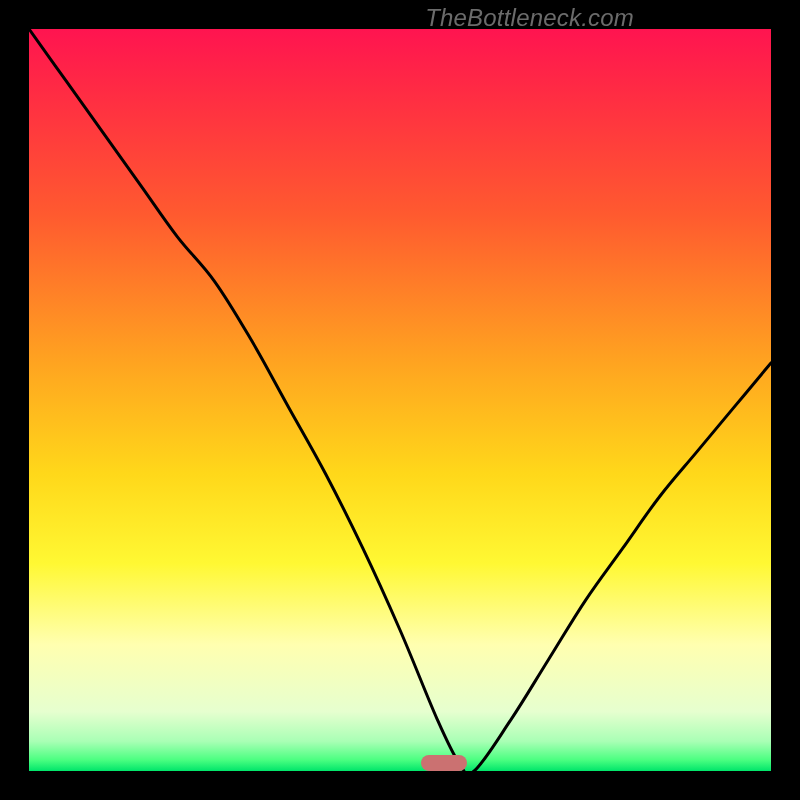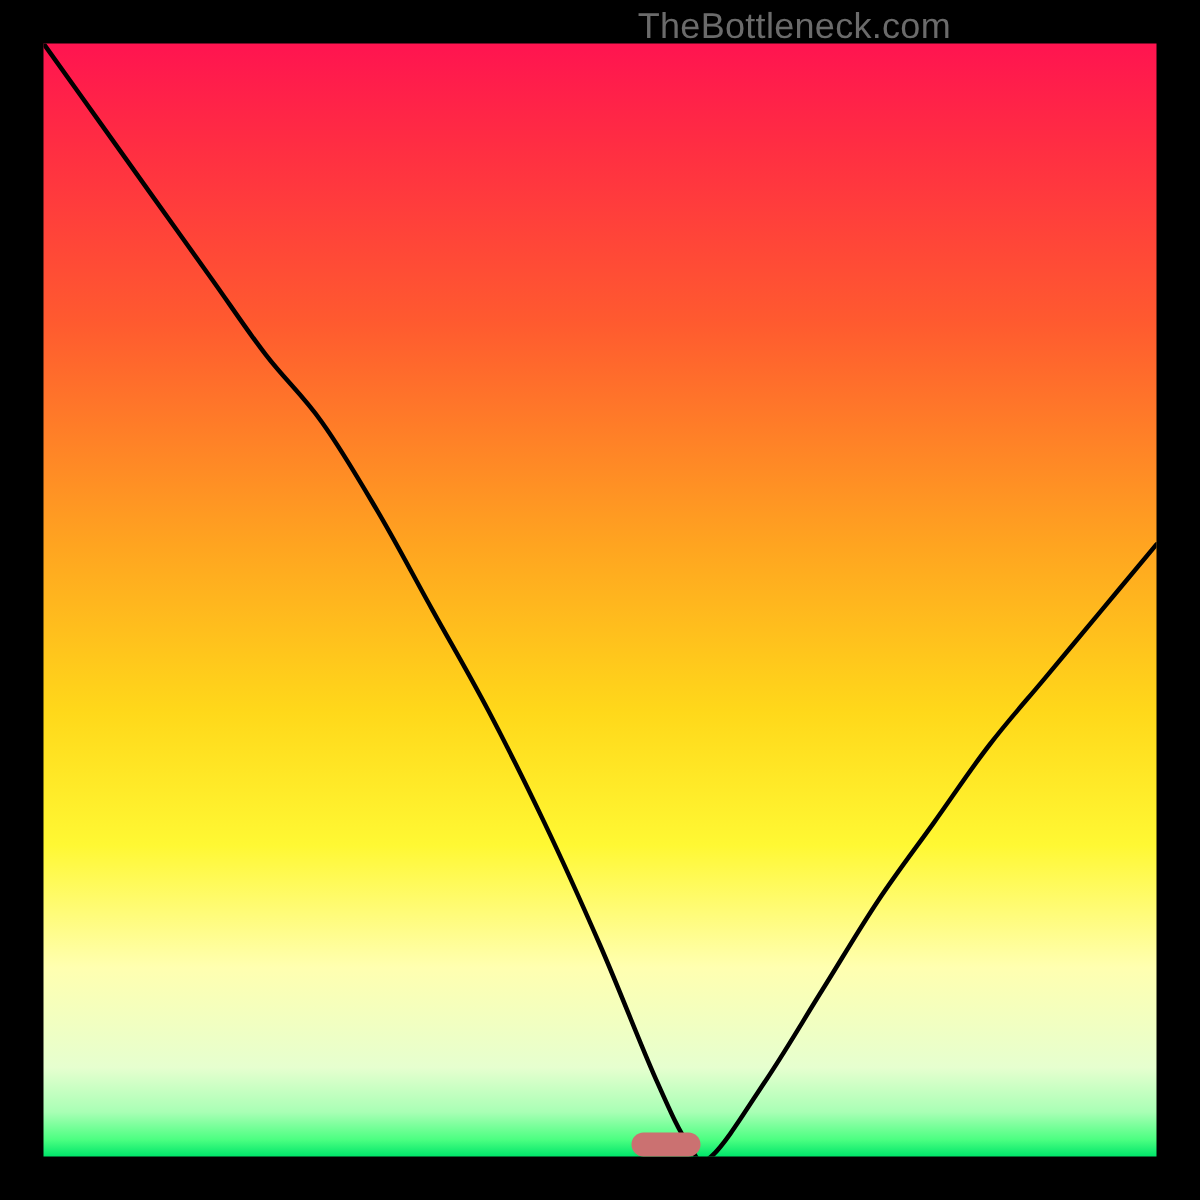--- a/index.html
+++ b/index.html
@@ -9,20 +9,21 @@
     height: 800px;
     background: #000;
     overflow: hidden;
     font-family: Arial, Helvetica, sans-serif;
   }
   .frame {
     position: relative;
     width: 644px;
     height: 800px;
     background: #000;
+    font-style: italic;
   }
   .watermark {
     position: absolute;
     top: 4px;
     right: 10px;
     color: #6b6b6b;
     font-size: 24px;
     font-weight: 500;
     letter-spacing: 0.2px;
     z-index: 5;

